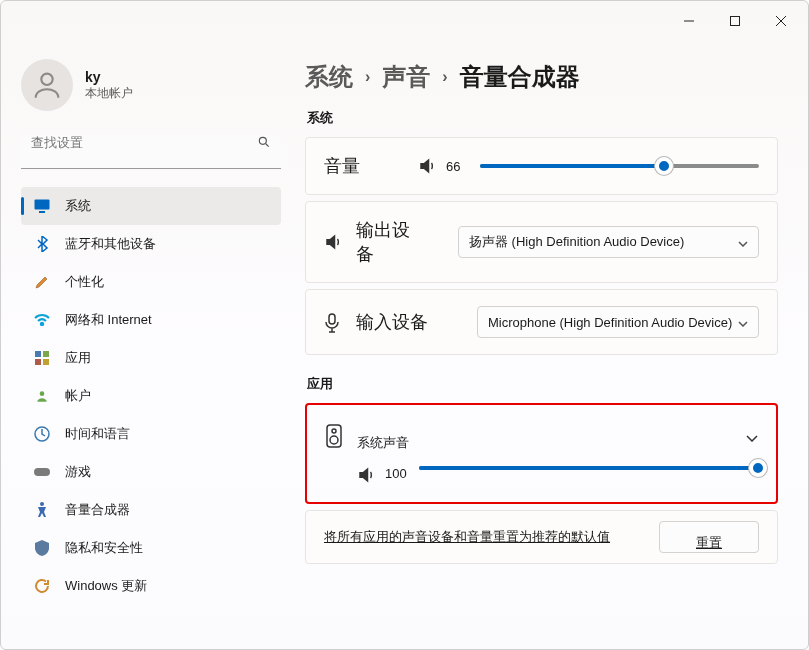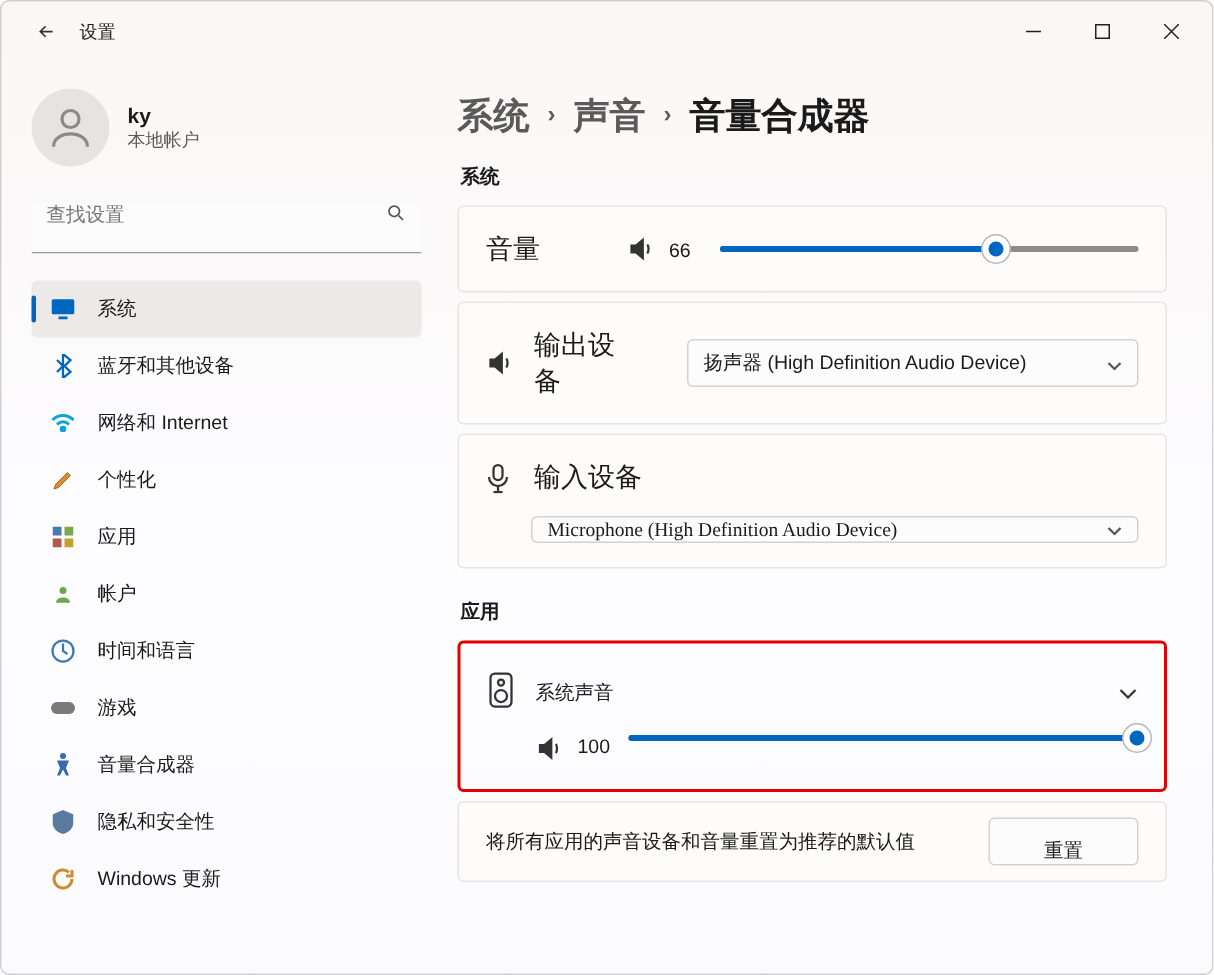--- a/index.html
+++ b/index.html
@@ -153,21 +153,21 @@
     background:#0067c0;border:4px solid #fff;box-shadow:0 0 0 1px #b7b7b7;
   }
 
   .select {
     display:flex;align-items:center;justify-content:space-between;
     height:32px;border:1px solid #d4d2d0;border-radius:4px;
     background:#fcfcfc;
     padding:0 10px;flex:1;cursor:pointer;font-size:13px;margin-left:22px;
   }
 
-  .card-col { display:flex;flex-direction:column;gap:14px;font-family:Liberation Serif, serif;}
+  .card-col { display:flex;flex-direction:row;gap:31px;}
   .field-label { font-size:18px; }
 
   .hl-card {
     border:2px solid #e60000;
     border-radius:4px;
     padding:18px;
     margin-bottom:6px;
     position:relative;
   }
   .hl-card .row1{
@@ -176,45 +176,37 @@
   .hl-card .row2{
     display:flex;align-items:flex-start;gap:10px;
     margin-top:14px;
   }
 
   .reset-card {
     border:1px solid #e7e5e3;
     background:#fdfcfb;
     border-radius:4px;
     padding: 10px 18px;
-    display:flex;align-items:center;gap:8px;
+    display:flex;align-items:center;gap:8px;text-decoration:underline;
   }
   .reset-card .txt {flex:1;font-size:13px;line-height:1.4;}
   .reset-btn {
     height:32px;width:100px;border:1px solid #d4d2d0;border-radius:4px;
     background:#fcfcfc;cursor:pointer;font-size:13px;
     display:flex;align-items:flex-end;justify-content:center;
   }
 
   .vol-icon{width:18px;height:18px;display:inline-flex;}
   .sm-txt{font-size:13px;min-width:24px;}
 </style>
 </head>
 <body>
 
 <div class="window-frame">
 
-  <div class="titlebar">
-    <div class="back-btn">
-      <svg width="14" height="14" viewBox="0 0 24 24" fill="none" stroke="#333" stroke-width="2">
-          <path d="M19 12H5M11 18l-6-6 6-6"></path>
-        </svg>
-    </div>
-    <div class="title">设置</div>
-  </div>
   <div class="win-controls">
     <div>
         <svg width="10" height="10">
           <line x1="0" y1="5" x2="10" y2="5" stroke="#222" stroke-width="1"></line>
         </svg>
       </div>
     <div>
         <svg width="10" height="10">
           <rect x="0.5" y="0.5" width="9" height="9" fill="none" stroke="#222" stroke-width="1"></rect>
         </svg>
@@ -265,34 +257,34 @@
       <div class="nav-item">
         <span class="nicon">
             <svg width="14" height="16" viewBox="0 0 10 16" fill="#0067c0">
               <path d="M5 0v16l5-4-4-4 4-4-5-4zm0 8L1 4m4 4l-4 4" stroke="#0067c0" stroke-width="1.5" fill="none"></path>
             </svg>
           </span>
         <span>蓝牙和其他设备</span>
       </div>
       <div class="nav-item">
         <span class="nicon">
+            <svg width="16" height="16" viewBox="0 0 16 16">
+              <path d="M2 14l3-1 8-8-2-2-8 8-1 3z" fill="#e08a2e" stroke="#7a5020" stroke-width="0.5"></path>
+            </svg>
+          </span>
+        <span>个性化</span>
+      </div>
+      <div class="nav-item">
+        <span class="nicon">
             <svg width="16" height="12" viewBox="0 0 16 12" fill="none" stroke="#0ba3d8" stroke-width="2">
               <path d="M1 4c4-4 10-4 14 0M4 7c2.5-2.5 5.5-2.5 8 0"></path>
               <circle cx="8" cy="10" r="1.2" fill="#0ba3d8"></circle>
             </svg>
           </span>
         <span>网络和 Internet</span>
-      </div>
-      <div class="nav-item">
-        <span class="nicon">
-            <svg width="16" height="16" viewBox="0 0 16 16">
-              <path d="M2 14l3-1 8-8-2-2-8 8-1 3z" fill="#e08a2e" stroke="#7a5020" stroke-width="0.5"></path>
-            </svg>
-          </span>
-        <span>个性化</span>
       </div>
       <div class="nav-item">
         <span class="nicon">
             <svg width="14" height="14" viewBox="0 0 14 14">
               <rect x="0" y="0" width="6" height="6" fill="#4a7ab0"></rect>
               <rect x="8" y="0" width="6" height="6" fill="#7aa84a"></rect>
               <rect x="0" y="8" width="6" height="6" fill="#b05a4a"></rect>
               <rect x="8" y="8" width="6" height="6" fill="#c0a030"></rect>
             </svg>
           </span>
@@ -403,34 +395,34 @@
         <div class="card-col">
           <div style="display:flex;align-items:center;gap:14px;">
             <span class="vol-icon">
               <svg width="16" height="20" viewBox="0 0 16 20" fill="none" stroke="#333" stroke-width="1.5">
                   <rect x="5" y="1" width="6" height="10" rx="3"></rect>
                   <path d="M2 9a6 6 0 0012 0M8 15v4M5 19h6"></path>
                 </svg>
             </span>
             <div class="field-label">输入设备</div>
           </div>
-          <div class="select" style="margin-left:30px">
+          <div class="select" style="margin-left:18px">
             <span>Microphone (High Definition Audio Device)</span>
             <span><svg width="10" height="6" viewBox="0 0 10 6" fill="none" stroke="#555" stroke-width="1.5">
                   <path d="M1 1l4 4 4-4"></path>
                 </svg></span>
           </div>
         </div>
       </div>
 
       <div class="section-title" style="margin-top:20px">应用</div>
 
       <div class="hl-card">
         <div class="row1">
-          <div style="display:flex;align-items:center;gap:14px;">
+          <div style="display:flex;align-items:flex-end;gap:14px;">
             <span>
               <svg width="18" height="26" viewBox="0 0 18 26" fill="none" stroke="#333" stroke-width="1.5">
                   <rect x="2" y="2" width="14" height="22" rx="3"></rect>
                   <circle cx="9" cy="8" r="2"></circle>
                   <circle cx="9" cy="17" r="4"></circle>
                 </svg>
             </span>
             <span>系统声音</span>
           </div>
           <span><svg width="12" height="7" viewBox="0 0 12 7" fill="none" stroke="#333" stroke-width="1.5">

